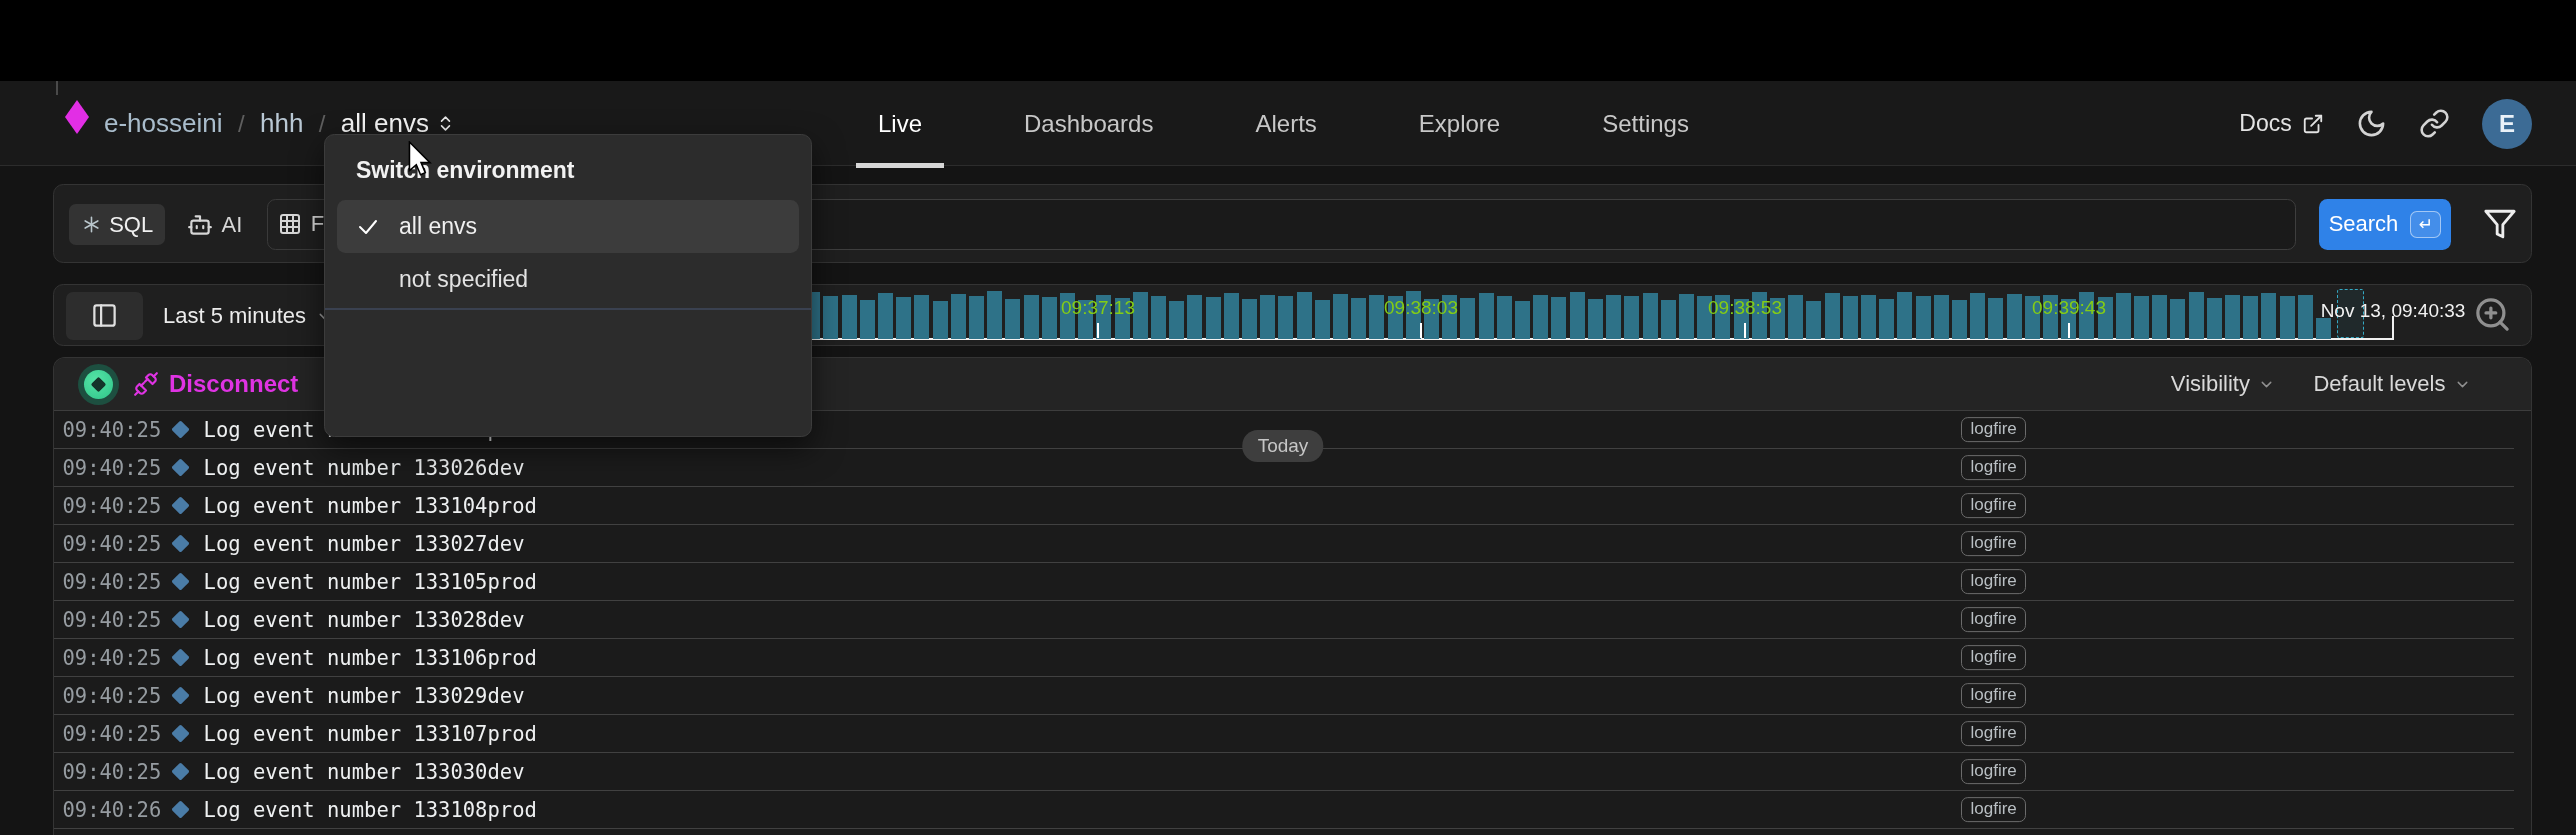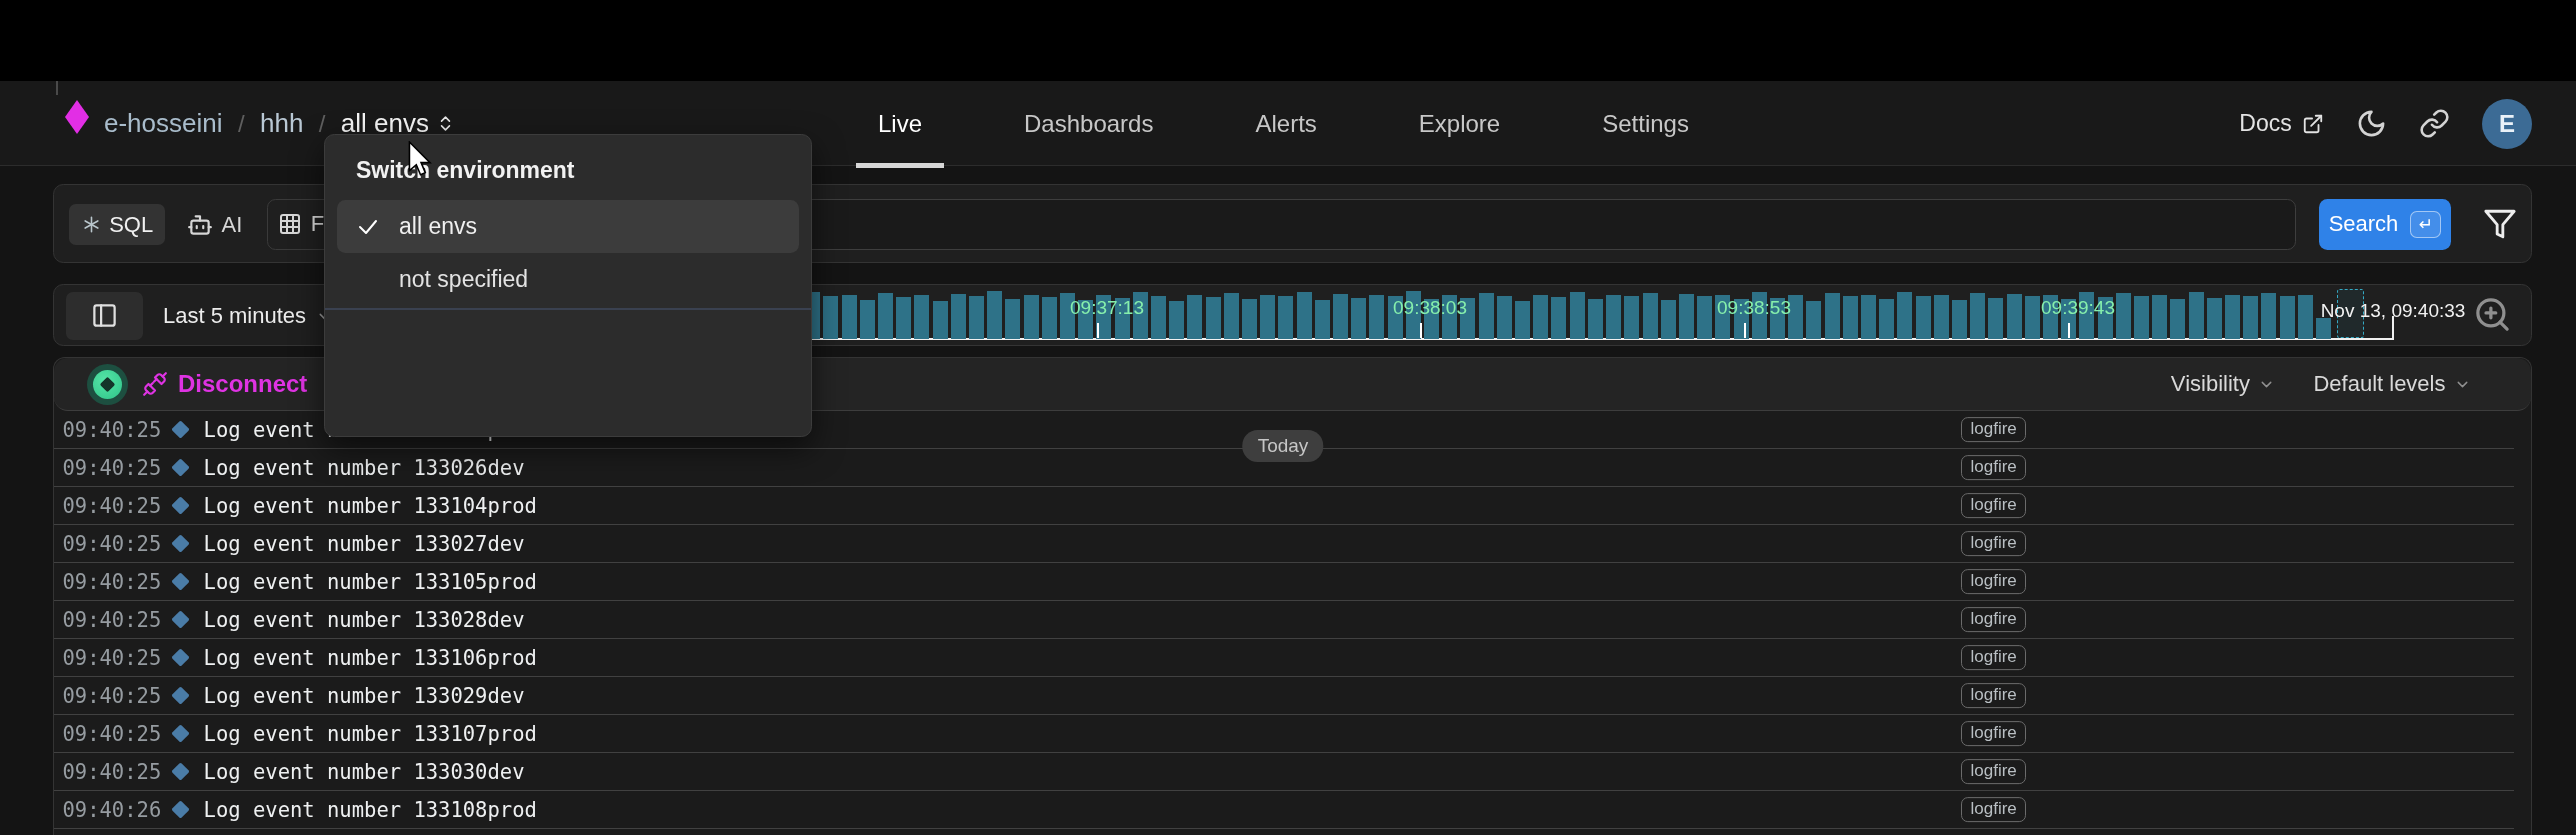--- a/index.html
+++ b/index.html
@@ -62,32 +62,32 @@
   #panel-toggle { left:12px; top:6.8px; width:77px; height:48px; background:#2d2d2d; border-radius:6.8px;
     display:flex; align-items:center; justify-content:center; color:#e0e0e0; cursor:pointer; }
   #panel-toggle svg { width:27px; height:27px; }
   #range-label { left:109px; top:0; height:62px; display:flex; align-items:center; gap:10.3px; color:#ececec; font-size:22px; cursor:pointer; z-index:2; }
   #range-label svg { width:17px; height:17px; color:#9a9a9a; }
   #histogram { left:0; top:0; width:2479px; height:62px; }
   .bar { position:absolute; bottom:8.5px; background:#2e7288; }
   #hist-baseline { left:460px; top:53px; width:1880px; height:1.7px; background:#f0f0f0; }
   #hist-endtick { left:2338px; top:31px; width:1.7px; height:22px; background:#f0f0f0; }
   .tick { position:absolute; top:0; height:62px; }
-  .tick-label { position:absolute; top:12px; left:9px; transform:translateX(-50%); color:#86efac; font-size:19px; white-space:nowrap; }
+  .tick-label { position:absolute; top:12px; left:0; transform:translateX(-50%); color:#84cc16; font-size:19px; white-space:nowrap; }
   .tick-line { position:absolute; top:38px; left:-0.9px; width:1.7px; height:15.4px; background:#ffffff; }
   #hist-selection { left:2283px; top:4.3px; width:27px; height:49px; border:1.7px dashed #35a9c4; background:rgba(53,169,196,.08); border-radius:2.6px; }
   #end-label { left:2339px; top:15.4px; transform:translateX(-50%); color:#f2f2f2; font-size:19px; white-space:nowrap; z-index:3; }
   #zoom-btn { left:2419px; top:10.3px; color:#8f8f8f; cursor:pointer; }
   #zoom-btn svg { width:39px; height:39px; }
 
   
   #live-panel { left:53px; top:357px; width:2479px; height:479px; background:#1b1b1b; border:1.7px solid #343434;
     border-bottom:none; border-radius:12px 12px 0 0; overflow:hidden; }
   #live-toolbar { height:53px; background:#242424; border-bottom:1.7px solid #3d3d3d; display:flex; align-items:center;
-    padding:0 60px 0 33px;border-radius:14px; }
+    padding:0 60px 0 24px; }
   #live-dot { width:41px; height:41px; border-radius:50%; background:#1d4f40; display:flex; align-items:center; justify-content:center; }
   #live-dot .in { width:29px; height:29px; border-radius:50%; background:radial-gradient(circle at 40% 35%, #55e4a6, #2fc489); display:flex; align-items:center; justify-content:center; }
   #live-dot .dm { width:11px; height:11px; background:#14342a; transform:rotate(45deg); border-radius:1.7px; }
   #disconnect { display:flex; align-items:center; gap:10.3px; margin-left:13.7px; color:#df33e3; font-size:24px; font-weight:bold; cursor:pointer; }
   #disconnect svg { width:26px; height:26px; }
   #toolbar-spacer { flex:1; }
   .tb-dd { display:flex; align-items:center; gap:8.5px; color:#d9d9d9; font-size:22px; cursor:pointer; }
   .tb-dd svg { width:17px; height:17px; color:#8f8f8f; }
   #vis-dd { margin-right:38px; }
   #log-rows { margin-right:17px; }

